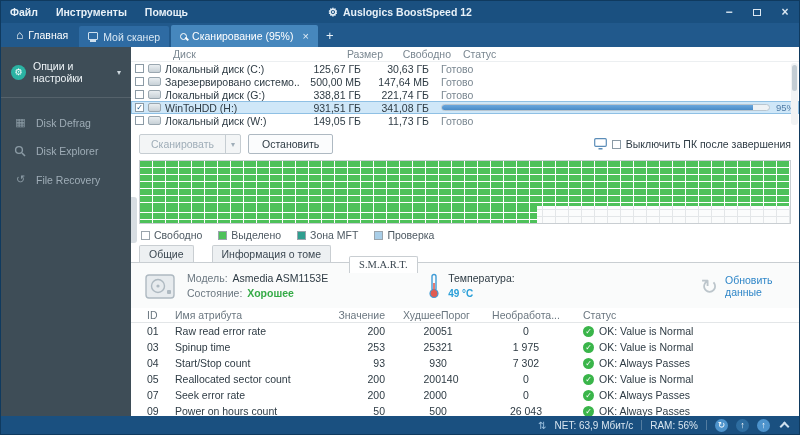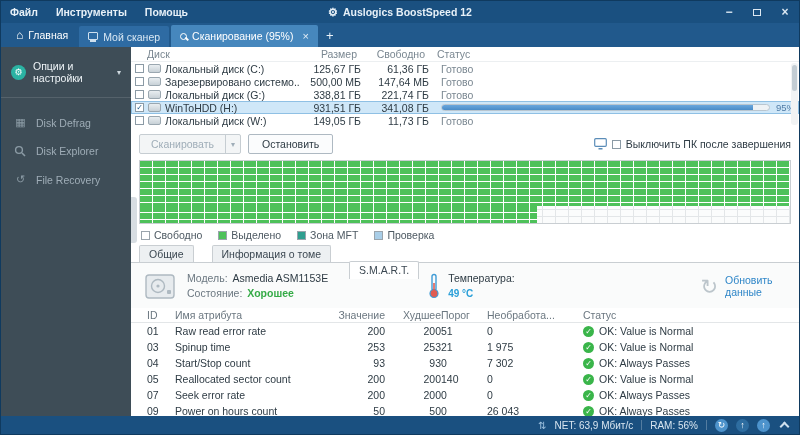--- a/index.html
+++ b/index.html
@@ -44,21 +44,21 @@
   .side-item { display:flex; align-items:center; gap:9px; padding:8px 13px; color:#9fadb7; }
   .s-glyph { width:13px; text-align:center; color:#8b9ba5; font-size:11px; }
 
   .splitter-handle { position:absolute; left:130px; top:150px; width:6px; height:46px;
     background:#d7dde2; border-radius:0 3px 3px 0; z-index:5; }
 
   .main { flex:1; display:flex; flex-direction:column; background:#fff; overflow:hidden; position:relative; }
 
   
   .disk-area { position:relative; flex:0 0 auto; }
-  .dhead { display:flex; height:15px; align-items:center; color:#7a8791; border-bottom:1px solid #eceff1; }
+  .dhead { display:flex; height:15px; align-items:center; color:#7a8791; border-bottom:1px solid #eceff1;padding-left:26px; }
   .h-disk { width:164px; padding-left:16px; }
   .c-size { width:62px; text-align:right; }
   .c-free { width:68px; text-align:right; }
   .c-status { flex:1; padding-left:12px; display:flex; align-items:center; min-width:0; }
   .drow { display:flex; height:13px; align-items:center; color:#2e3b44; }
   .drow.selected { background:#cfe7f8; box-shadow:inset 0 0 0 1px #8fc0e4; }
   .cbx { width:9px; height:9px; border:1px solid #8b9aa5; background:#fff; margin-left:4px; flex:0 0 auto;
     font-size:8px; line-height:8px; text-align:center; color:#1f5a8a; }
   .dicon { width:13px; height:9px; border:1px solid #9aa7b0; border-radius:2px;
     background:linear-gradient(#e9eef1,#c8d1d7); margin:0 4px 0 4px; flex:0 0 auto; }
@@ -98,21 +98,21 @@
   .lb-free { background:#ffffff; }
   .lb-sel { background:#4ec15a; }
   .lb-mft { background:#2f9e8f; }
   .lb-chk { background:#a9cee8; }
 
   
   .itabs { display:flex; align-items:flex-end; gap:18px; padding-left:8px; height:18px;
     border-bottom:1px solid #c9ced2; flex:0 0 auto; }
   .itab { border:1px solid #c9ced2; border-bottom:none; background:#edf0f2; color:#3c4852;
     padding:2px 9px; border-radius:2px 2px 0 0; }
-  .itab.active { background:#fff; position:relative; top:17px; padding-bottom:3px; }
+  .itab.active { background:#fff; position:relative; top:11px; padding-bottom:3px;font-family:Liberation Serif, serif; }
 
   
   .smart { flex:1; display:flex; flex-direction:column; overflow:hidden; }
   .sinfo { display:flex; align-items:center; padding:8px 14px 7px 14px; background:#fafbfb; flex:0 0 auto; }
   .hdd-group { display:flex; align-items:center; gap:12px; }
   .info-lines { line-height:15px; }
   .info-label { color:#6b7780; margin-right:5px; }
   .info-value { color:#2e3b44; }
   .state-good { color:#35ab47; font-weight:bold; }
   .temp-group { display:flex; align-items:center; gap:8px; margin-left:100px; }
@@ -123,21 +123,21 @@
   .refresh-link { color:#2f86c8; width:54px; line-height:12px; }
 
   .shead { display:flex; height:15px; align-items:center; color:#6b7780; border-bottom:1px solid #e3e6e8; flex:0 0 auto; }
   .srows { flex:1; overflow:hidden; }
   .srow { display:flex; height:16px; align-items:center; color:#2e3b44; }
   .s-id { width:44px; padding-left:16px; }
   .s-name { width:158px; white-space:nowrap; overflow:hidden; }
   .s-val { width:52px; text-align:right; }
   .s-worst { width:56px; text-align:right; }
   .s-thr { width:46px; }
-  .s-raw { width:78px; text-align:left; }
+  .s-raw { width:78px; text-align:center; }
   .s-status { flex:1; padding-left:18px; display:flex; align-items:center; gap:5px; min-width:0; }
   .okicon { width:11px; height:11px; border-radius:50%; background:#3ab54a; color:#fff; font-size:8px;
     line-height:11px; text-align:center; flex:0 0 auto; }
 
   
   .statusbar { height:18px; background:#1a5080; display:flex; align-items:center; justify-content:flex-end;
     gap:8px; padding:0 6px; color:#d9e6f0; font-size:10px; flex:0 0 auto; }
   .sb-sep { width:1px; height:10px; background:rgba(255,255,255,.25); }
   .sb-btn { width:13px; height:13px; border-radius:50%; background:#4d93cc; color:#fff; font-size:9px;
     line-height:13px; text-align:center; }
@@ -224,21 +224,21 @@
           <span class="c-size">Размер</span>
           <span class="c-free">Свободно</span>
           <span class="c-status">Статус</span>
         </div>
 
         <div class="drow">
           <span class="cbx"></span>
           <span class="dicon"></span>
           <span class="dname">Локальный диск (C:)</span>
           <span class="c-size">125,67 ГБ</span>
-          <span class="c-free">61,36 ГБ</span>
+          <span class="c-free">30,63 ГБ</span>
           <span class="c-status dstatus-txt">Готово</span>
         </div>
 
         <div class="drow">
           <span class="cbx"></span>
           <span class="dicon"></span>
           <span class="dname">Зарезервировано системо...</span>
           <span class="c-size">500,00 МБ</span>
           <span class="c-free">147,64 МБ</span>
           <span class="c-status dstatus-txt">Готово</span>

